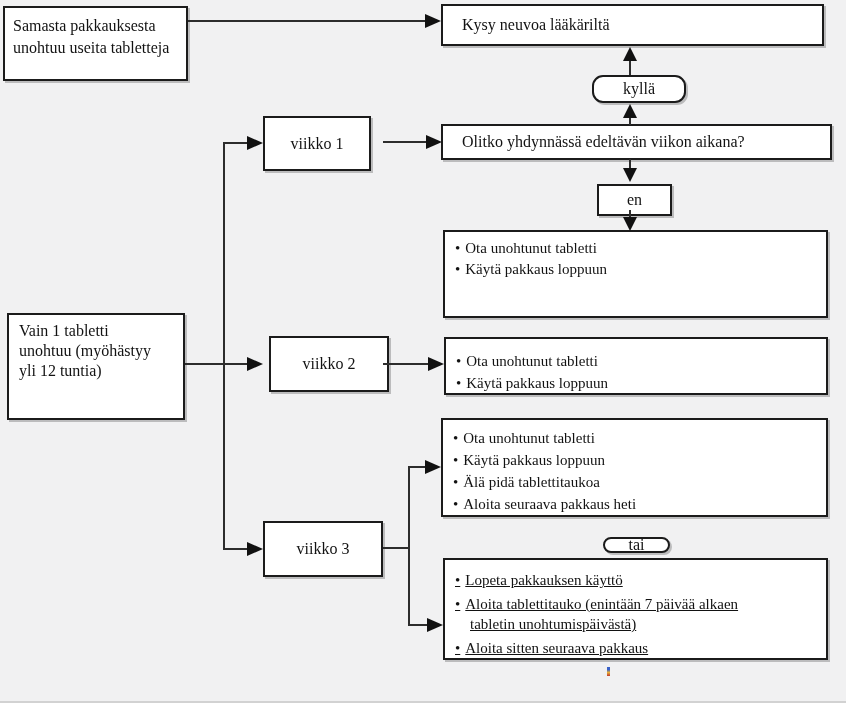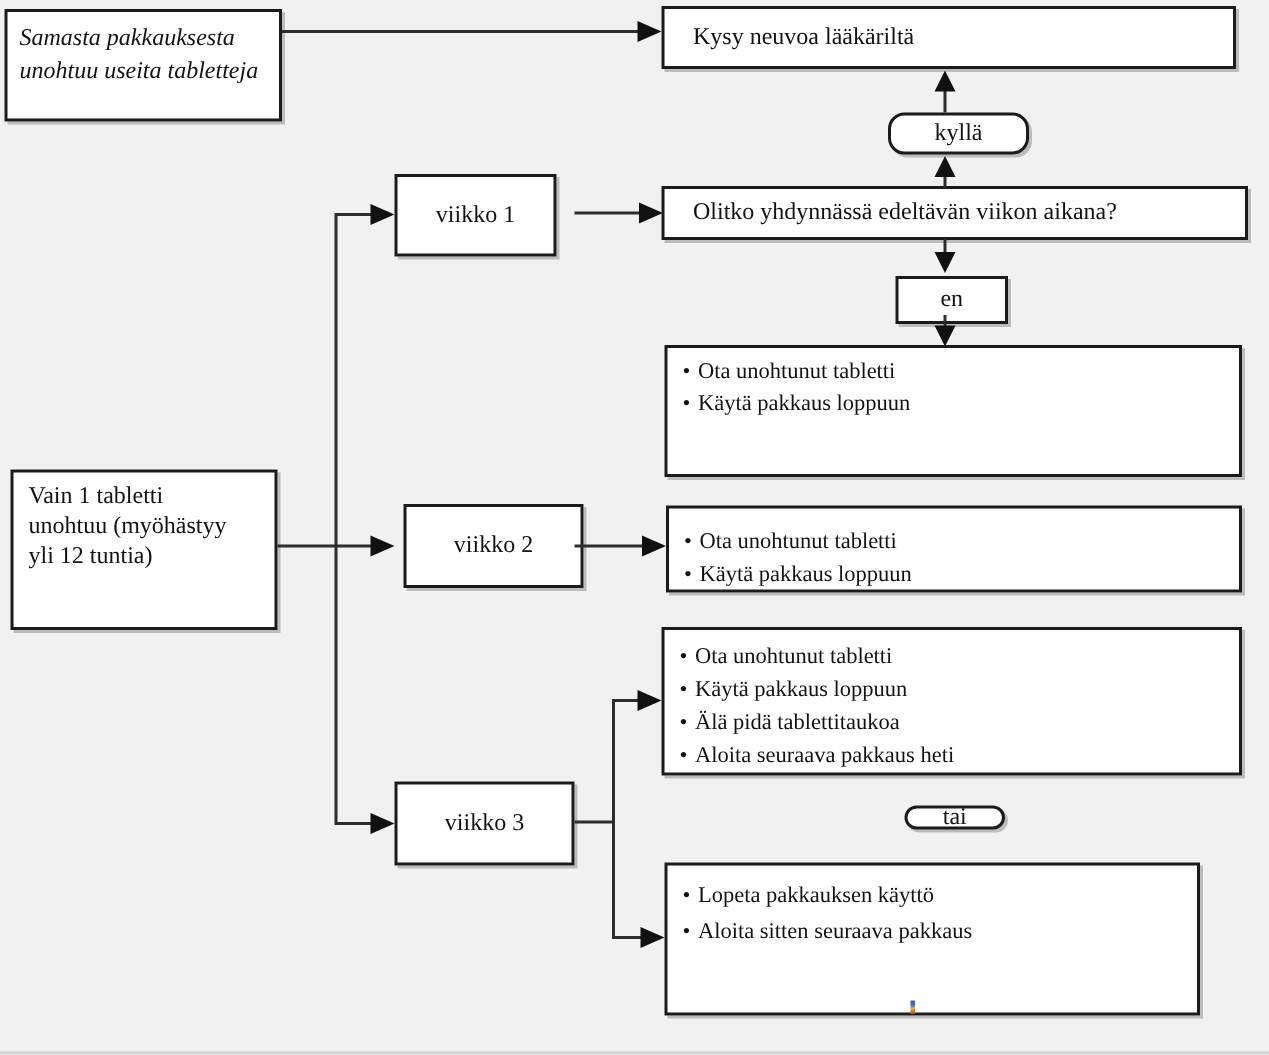--- a/index.html
+++ b/index.html
@@ -13,37 +13,37 @@
   .center { display:flex; align-items:center; justify-content:center; }
   .vcenter { display:flex; align-items:center; padding-left:19px; }
 
   .list { padding:7px 10px; }
   .list ul { list-style:none; margin:0; padding:0; }
   .list li { padding-left:15px; text-indent:-15px; white-space:pre-line;
              font-size:15px; line-height:19px; }
   .list li::before { content:"\2022"; margin-right:5px; }
 
   
-  #b-samasta { left:3px;   top:6px;   width:185px; height:75px; padding:7px 8px; line-height:22px;font-style:italic; }
+  #b-samasta { left:3px;   top:6px;   width:185px; height:75px; padding:7px 8px; line-height:22px; }
   #b-kysy    { left:441px; top:4px;   width:383px; height:42px; }
   #b-kylla   { left:592px; top:75px;  width:94px;  height:28px;border-radius:11px; }
   #b-viikko1 { left:263px; top:116px; width:108px; height:55px; }
   #b-olitko  { left:441px; top:124px; width:391px; height:36px; }
   #b-en      { left:597px; top:184px; width:75px;  height:32px; }
   #b-week1   { left:443px; top:230px; width:385px; height:88px; }
   #b-week1 li { margin-bottom:2px; }
   #b-vain    { left:7px;   top:313px; width:178px; height:107px; padding:6px 10px; line-height:20px; }
   #b-viikko2 { left:269px; top:336px; width:120px; height:56px; }
   #b-week2   { left:444px; top:337px; width:384px; height:58px; padding-top:12px; }
   #b-week2 li { line-height:20px; margin-bottom:2px; }
   #b-viikko3 { left:263px; top:521px; width:120px; height:56px; }
   #b-week3a  { left:441px; top:418px; width:387px; height:99px; padding-top:9px; }
   #b-week3a li { margin-bottom:3px; }
   #b-tai     { left:603px; top:537px; width:67px;  height:16px;border-radius:11px; }
-  #b-bottom  { left:443px; top:575px; width:357px; height:102px; padding-top:10px; }
+  #b-bottom  { left:443px; top:558px; width:385px; height:102px; padding-top:10px;text-decoration:underline; }
   #b-bottom li { line-height:20px; margin-bottom:4px; }
 
   
   .ln { position:absolute; background:#2d2d2d; }
   .ar { position:absolute; width:0; height:0; }
   .ar.right { border-top:7px solid transparent; border-bottom:7px solid transparent; border-left:16px solid #111; }
   .ar.up    { border-left:7px solid transparent; border-right:7px solid transparent; border-bottom:14px solid #111; }
   .ar.down  { border-left:7px solid transparent; border-right:7px solid transparent; border-top:14px solid #111; }
 
   #l-top      { left:188px; top:20px;  width:238px; height:2px; }
@@ -118,20 +118,22 @@
       <li>Älä pidä tablettitaukoa</li>
       <li>Aloita seuraava pakkaus heti</li>
     </ul>
   </div>
 
   <div class="box center" id="b-tai">tai</div>
 
   <div class="box list" id="b-bottom">
     <ul>
       <li>Lopeta pakkauksen käyttö</li>
+      <li>Aloita tablettitauko (enintään 7 päivää alkaen
+tabletin unohtumispäivästä)</li>
       <li>Aloita sitten seuraava pakkaus</li>
     </ul>
   </div>
 
   <div class="ln" id="l-top"></div>
   <div class="ar right" id="a-top"></div>
 
   <div class="ln" id="l-yes-up"></div>
   <div class="ar up" id="a-yes-up"></div>
 

